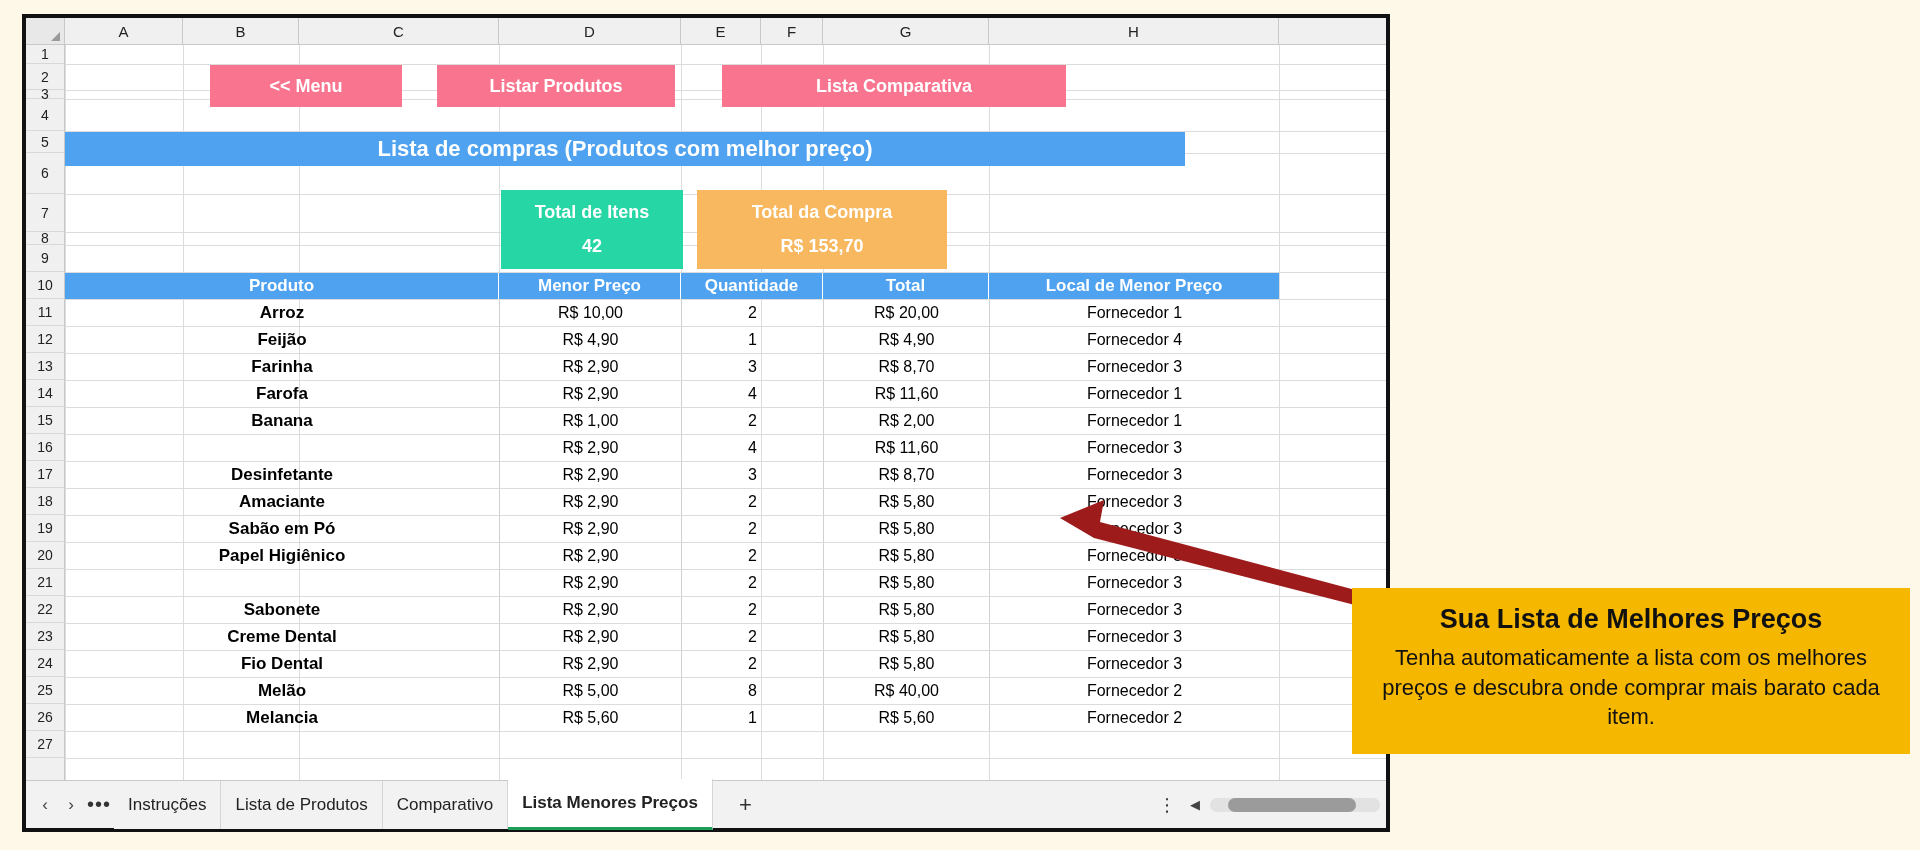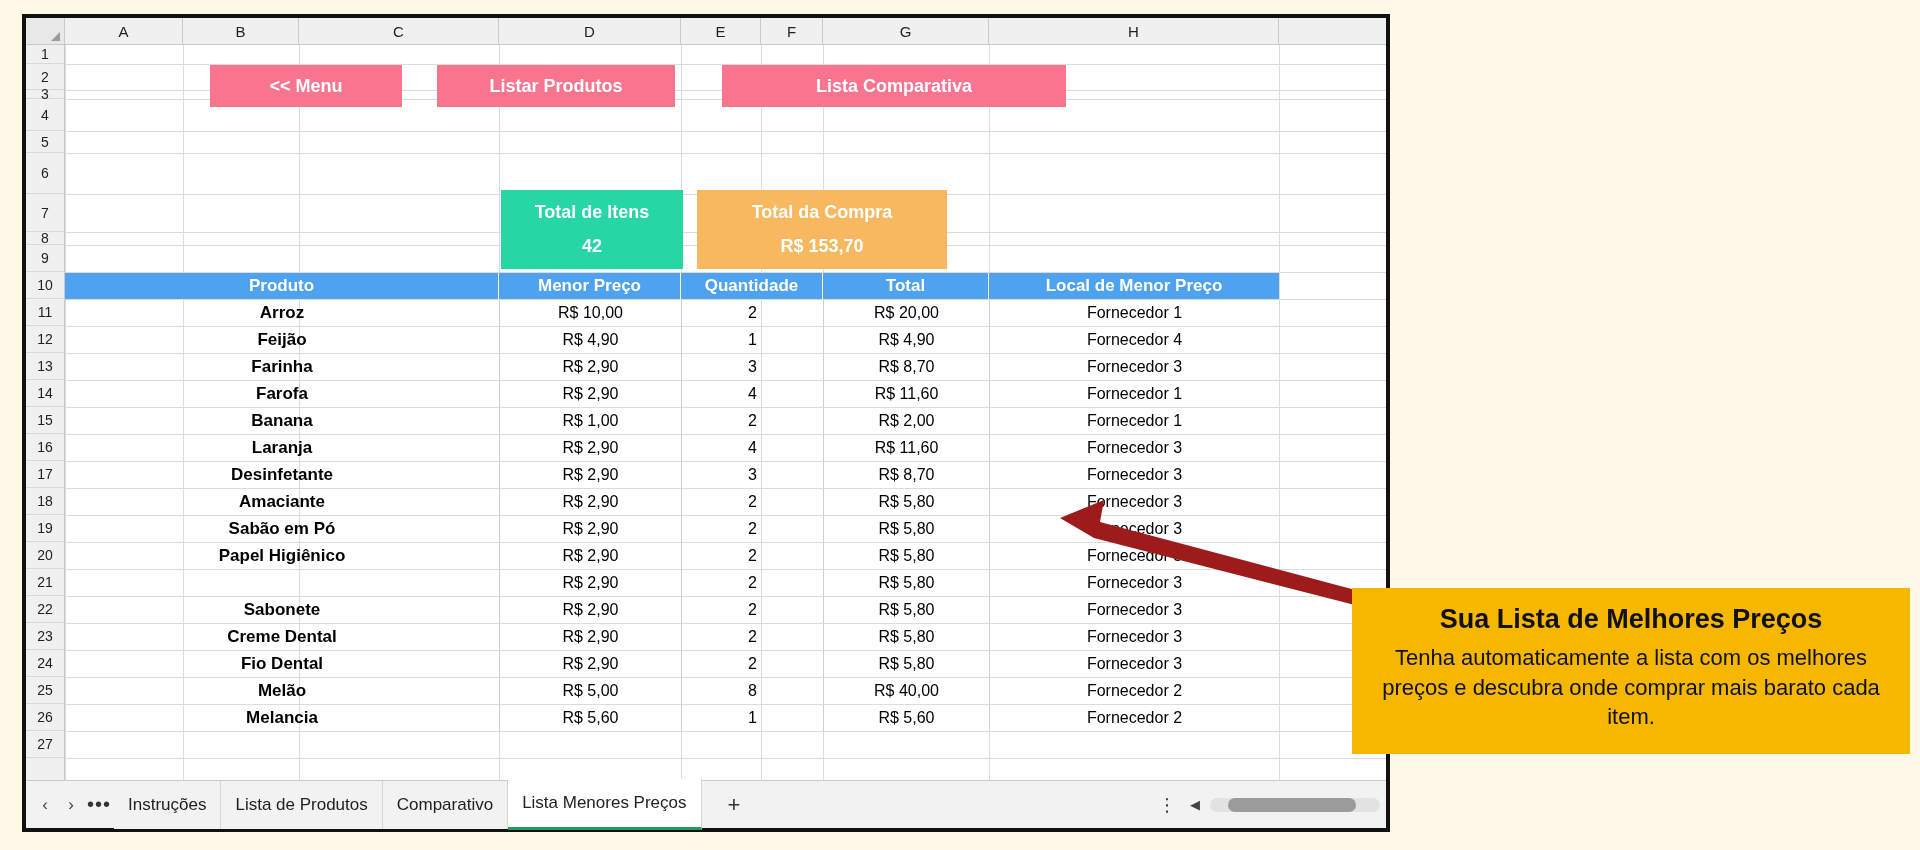--- a/index.html
+++ b/index.html
@@ -224,21 +224,21 @@
     display: flex;
     align-items: center;
     font-size: 17px;
     color: #222;
     border-right: 1px solid #d6d6d6;
     cursor: pointer;
     background: #f2f2f2;
   }
   .sheet-tab.active {
     background: #ffffff;
-    font-weight: normal;
+    font-weight: bold;
     border-bottom: 3px solid #1f9e5a;
   }
   .plus-tab {
     padding: 0 26px;
     font-size: 22px;
     color: #333;
     cursor: pointer;
   }
   .tab-right {
     position: absolute;
@@ -399,20 +399,21 @@
             <div class="gl-v" style="left:696px"></div>
             <div class="gl-v" style="left:758px"></div>
             <div class="gl-v" style="left:924px"></div>
             <div class="gl-v" style="left:1214px"></div>
           </div>
 
           <button class="pink-btn" style="left:145px; top:20px; width:192px; height:42px;">&lt;&lt; Menu</button>
           <button class="pink-btn" style="left:657px; top:20px; width:344px; height:42px;">Lista Comparativa</button>
           <button class="pink-btn" style="left:372px; top:20px; width:238px; height:42px;">Listar Produtos</button>
 
+          <div class="title-banner" style="left:0px; top:87px; width:1120px; height:34px;">Lista de compras (Produtos com melhor preço)</div>
 
           <div class="kpi-box kpi-green" style="left:436px; top:145px; width:182px; height:79px;">
             <div class="kpi-label">Total de Itens</div>
             <div class="kpi-value">42</div>
           </div>
           <div class="kpi-box kpi-orange" style="left:632px; top:145px; width:250px; height:79px;">
             <div class="kpi-label">Total da Compra</div>
             <div class="kpi-value">R$ 153,70</div>
           </div>
 
@@ -445,21 +446,20 @@
           <div class="cell data-cell" style="left:616px;top:336px;width:142px;height:26px">4</div>
           <div class="cell data-cell" style="left:758px;top:336px;width:166px;height:26px">R$ 11,60</div>
           <div class="cell data-cell" style="left:924px;top:336px;width:290px;height:26px">Fornecedor 1</div>
 
           <div class="cell prod-cell" style="left:0px;top:363px;width:434px;height:26px">Banana</div>
           <div class="cell data-cell" style="left:434px;top:363px;width:182px;height:26px">R$ 1,00</div>
           <div class="cell data-cell" style="left:616px;top:363px;width:142px;height:26px">2</div>
           <div class="cell data-cell" style="left:758px;top:363px;width:166px;height:26px">R$ 2,00</div>
           <div class="cell data-cell" style="left:924px;top:363px;width:290px;height:26px">Fornecedor 1</div>
 
-          <div class="cell prod-cell" style="left:0px;top:390px;width:434px;height:26px">Laranja</div>
           <div class="cell data-cell" style="left:434px;top:390px;width:182px;height:26px">R$ 2,90</div>
           <div class="cell data-cell" style="left:616px;top:390px;width:142px;height:26px">4</div>
           <div class="cell data-cell" style="left:758px;top:390px;width:166px;height:26px">R$ 11,60</div>
           <div class="cell data-cell" style="left:924px;top:390px;width:290px;height:26px">Fornecedor 3</div>
 
           <div class="cell prod-cell" style="left:0px;top:417px;width:434px;height:26px">Desinfetante</div>
           <div class="cell data-cell" style="left:434px;top:417px;width:182px;height:26px">R$ 2,90</div>
           <div class="cell data-cell" style="left:616px;top:417px;width:142px;height:26px">3</div>
           <div class="cell data-cell" style="left:758px;top:417px;width:166px;height:26px">R$ 8,70</div>
           <div class="cell data-cell" style="left:924px;top:417px;width:290px;height:26px">Fornecedor 3</div>

